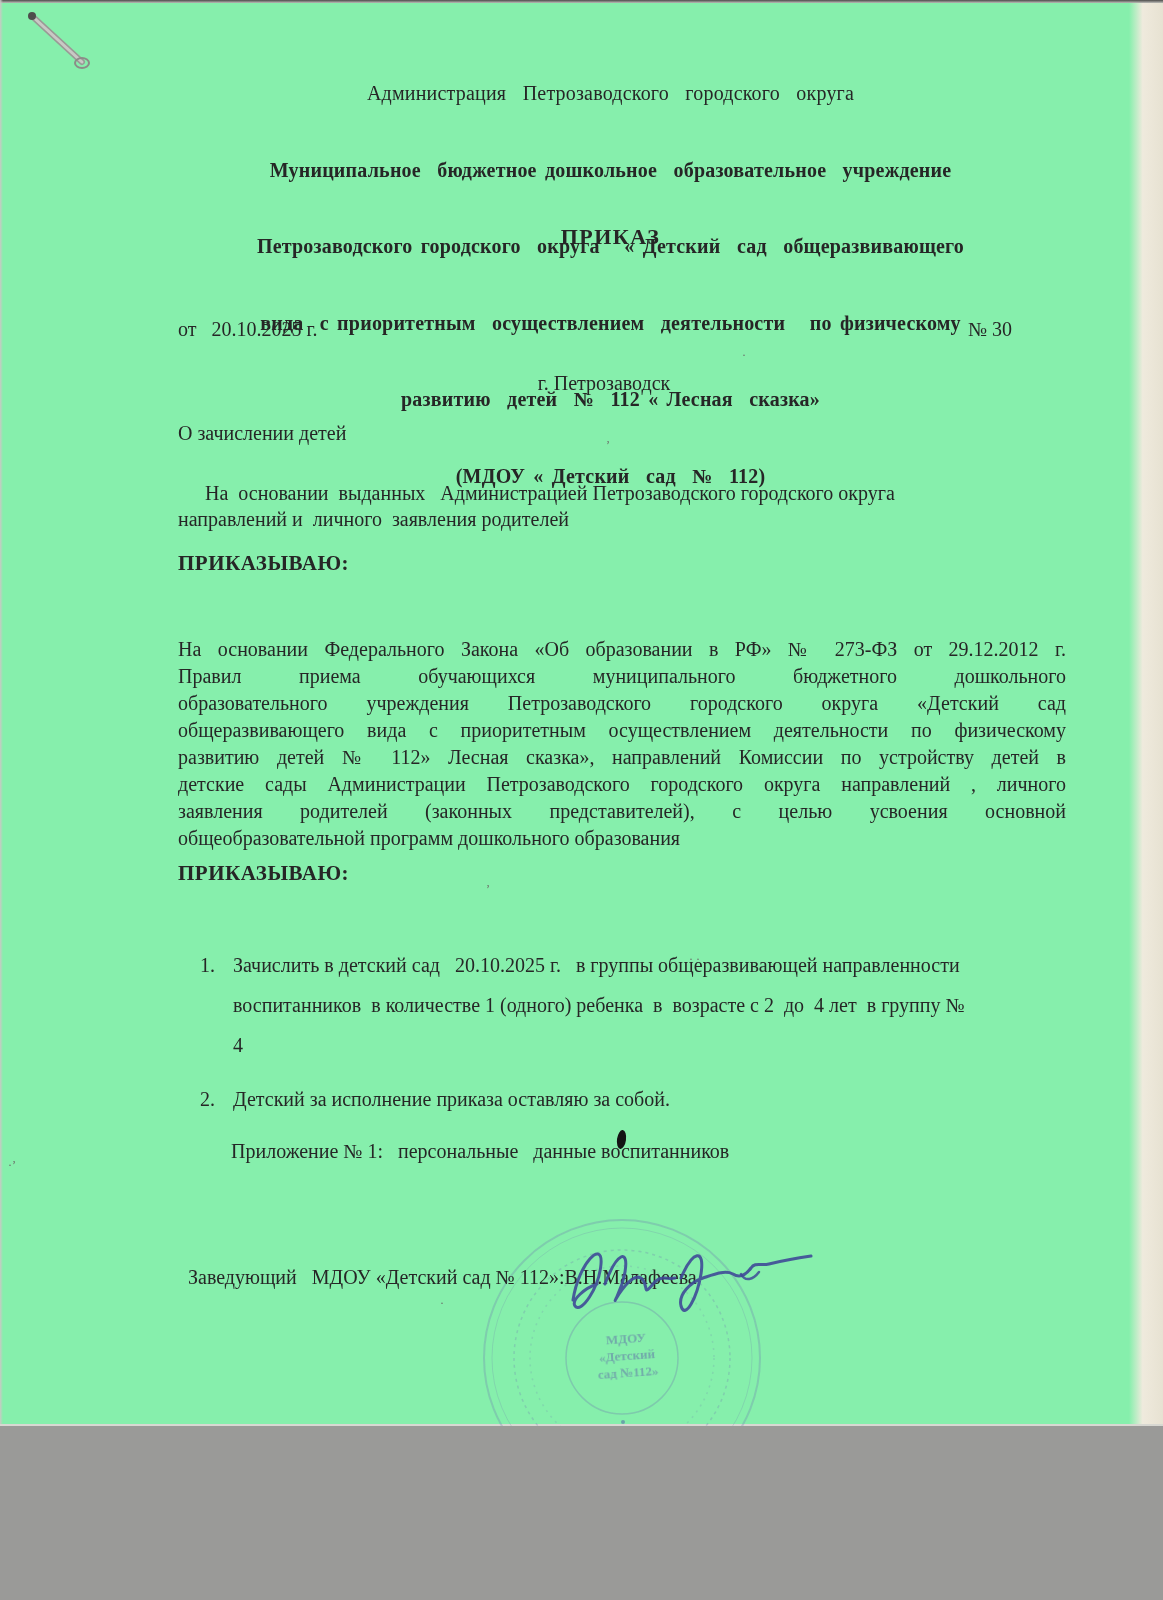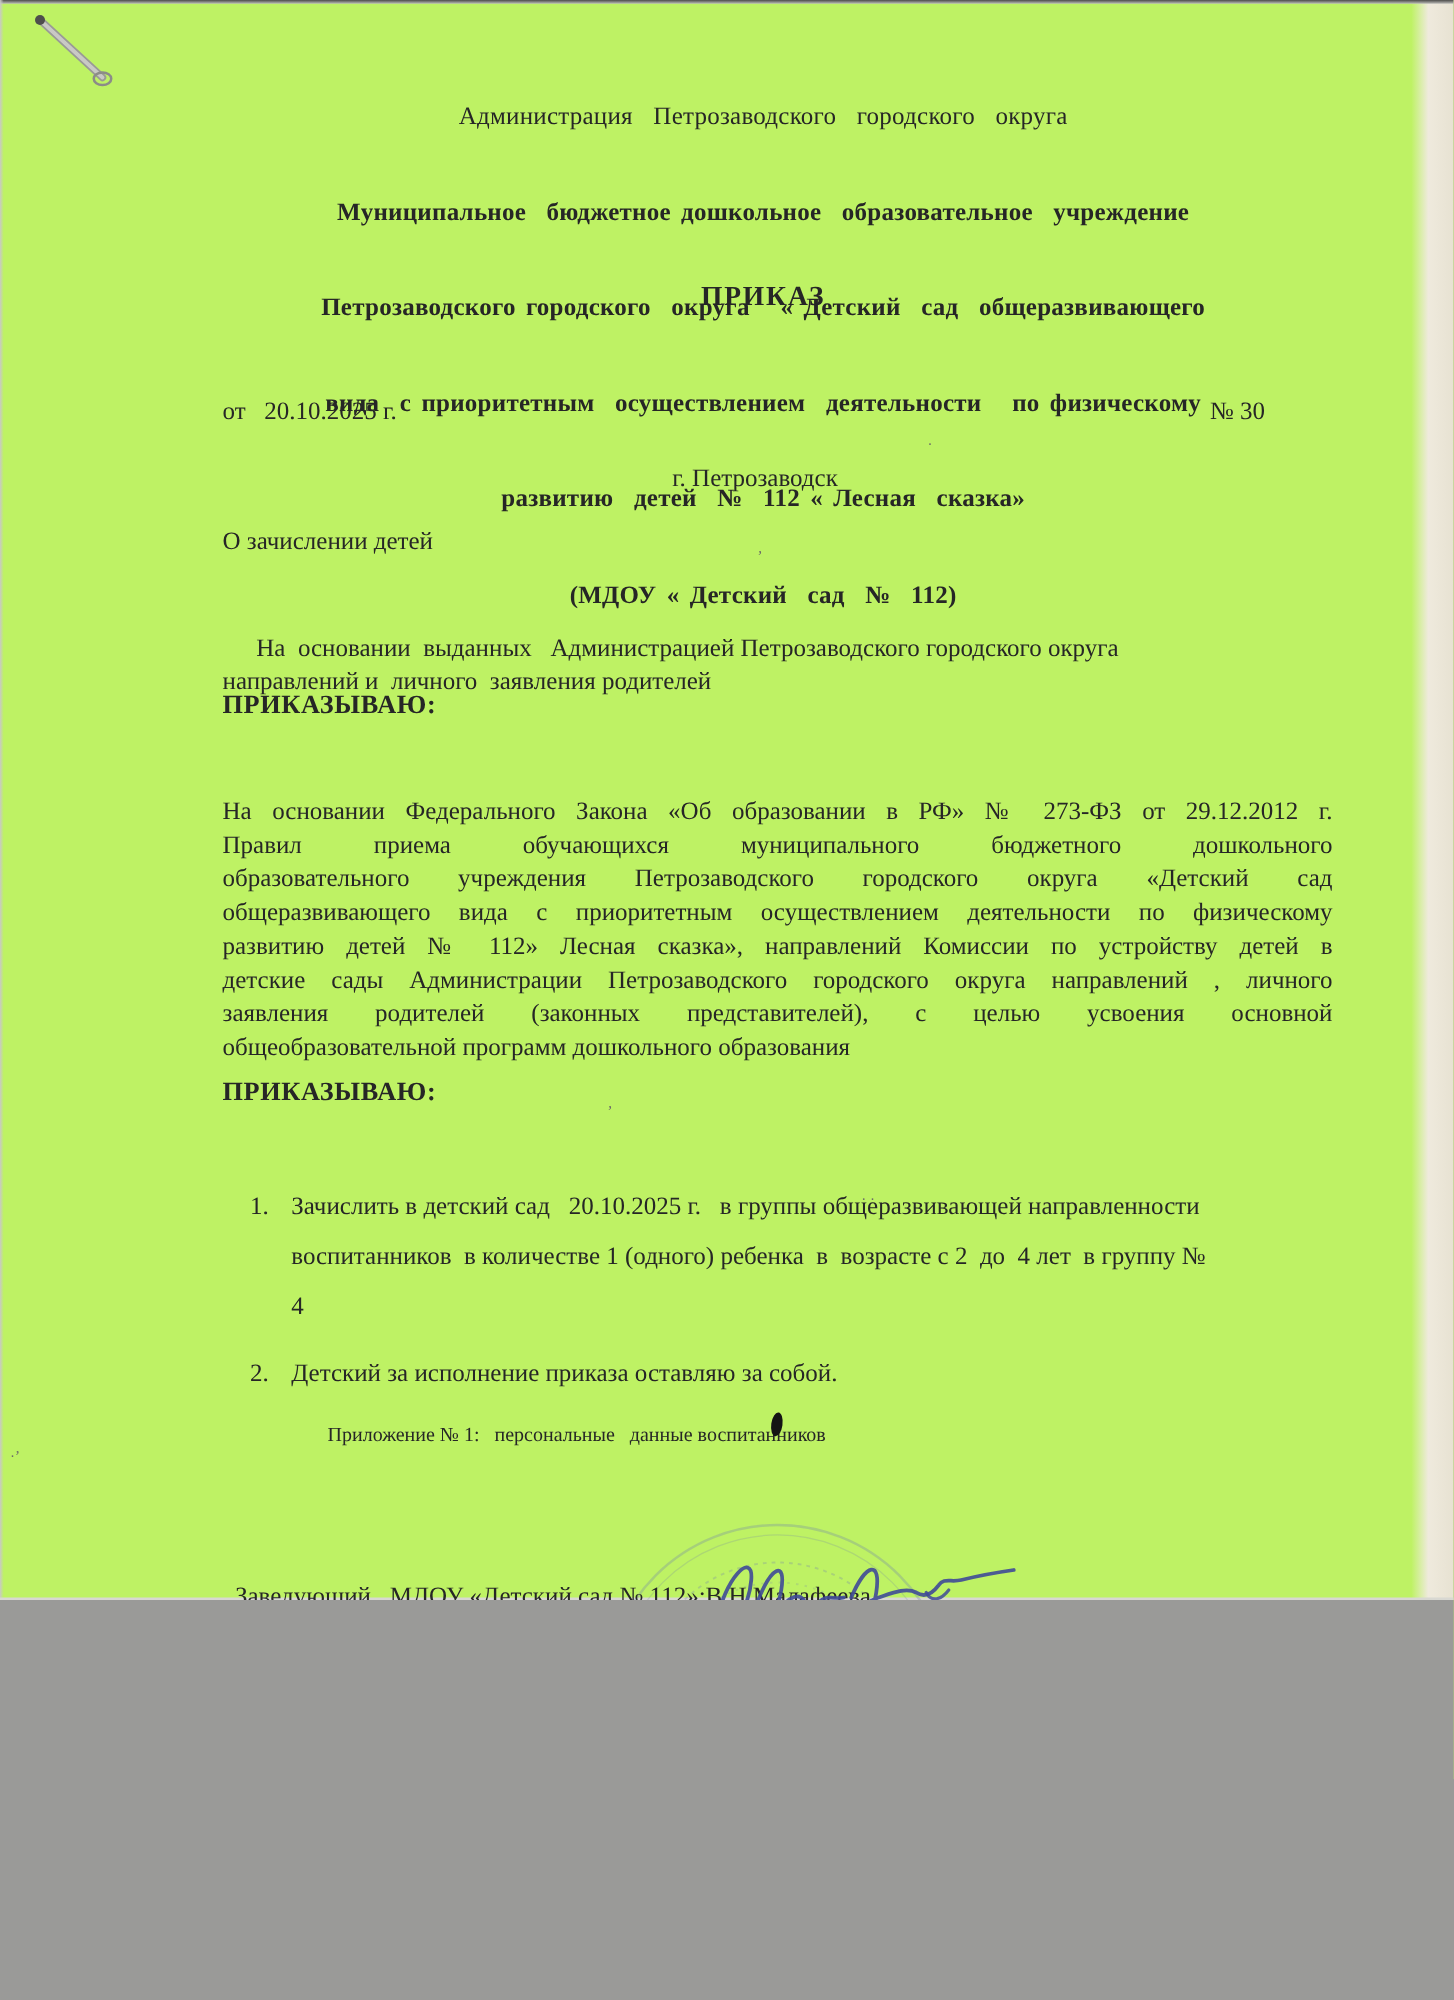--- a/index.html
+++ b/index.html
@@ -1,53 +1,53 @@
 <!DOCTYPE html>
 <html><head>
 <meta charset="utf-8">
 <style>
   html,body{margin:0;padding:0;background:#9a9a98;}
   .page{
     position:relative;
-    width:1163px;height:1280px;
+    width:1163px;height:1426px;
     margin:0 auto;
-    background:#bef264;
+    background:#86efac;
     font-family:"Liberation Serif","DejaVu Serif",serif;
     color:#262626;
     overflow:hidden;
   }
   .abs{position:absolute;}
   
   .edge-top{left:0;top:0;width:100%;height:3px;background:linear-gradient(to bottom,#4c4c4a,#bdbdb9);}
   .edge-left{left:0;top:0;width:3px;height:100%;background:linear-gradient(to right,#c9c9c5,rgba(250,250,248,0));}
   .edge-right{right:0;top:0;width:34px;height:100%;background:linear-gradient(to left,#e7e2d2,#efeadd 60%,rgba(250,250,248,0));}
   .edge-bottom{left:0;bottom:0;width:100%;height:2px;background:#d8d8d2;}
   .letterhead{top:30px;left:58px;right:0;text-align:center;font-size:20px;line-height:25.5px;white-space:pre-wrap;}
   .lh-line{letter-spacing:.2px;word-spacing:3px;}
   .lh-bold{font-weight:bold;}
   .doc-title{top:224px;left:58px;right:0;text-align:center;font-size:22px;font-weight:bold;letter-spacing:1.5px;}
   .date-row{top:318px;left:178px;right:151px;display:flex;justify-content:space-between;align-items:flex-end;font-size:20px;white-space:pre-wrap;}
   .order-number{font-weight:normal;margin-top:-8px;}
   .city-line{top:372px;left:45px;right:0;text-align:center;font-size:20px;}
   .subject-line{top:422px;left:178px;font-size:20px;}
   .preamble{top:480px;left:178px;width:805px;font-size:20px;line-height:26px;}
-  .preamble .p1{text-indent:27px;margin-top:26px;}
+  .preamble .p1{text-indent:27px;}
   .p-line{white-space:pre-wrap;}
   .order-word{left:178px;font-size:21px;font-weight:bold;letter-spacing:.5px;}
   .ow1{top:551px;}
   .ow2{top:861px;}
   .basis{top:636px;left:178px;width:888px;font-size:20px;line-height:27px;}
   .jline{text-align:justify;text-align-last:justify;}
   .jlast{text-align:center;text-align-last:left;}
   .list{top:945px;left:200px;width:872px;font-size:20px;line-height:40px;}
   .list-item{display:flex;}
   .li-num{width:33px;flex:0 0 33px;}
   .li-2{margin-top:14px;}
   .item-lines div{white-space:pre-wrap;}
-  .attachment{top:1140px;left:231px;font-size:16px;white-space:pre-wrap;margin-left:31px;}
+  .attachment{top:1140px;left:231px;font-size:20px;white-space:pre-wrap;}
   .sig-row{top:1266px;left:188px;right:178px;display:flex;justify-content:flex-start;font-size:20px;white-space:pre-wrap;}
   
   .stamp{left:480px;top:1216px;width:285px;height:285px;}
   .stamp-center{left:572px;top:1330px;width:110px;text-align:center;
     font-size:13px;line-height:17px;color:rgba(96,114,168,.55);
     transform:rotate(-4deg);filter:blur(.4px);font-weight:bold;}
   .stamp-dot{width:4px;height:4px;border-radius:50%;background:rgba(84,104,165,.55);}
   
   .ink-blot{left:617px;top:1130px;width:9px;height:19px;background:#141414;border-radius:50%;transform:rotate(8deg);}
   .speck{color:#6b6b68;font-size:12px;}

